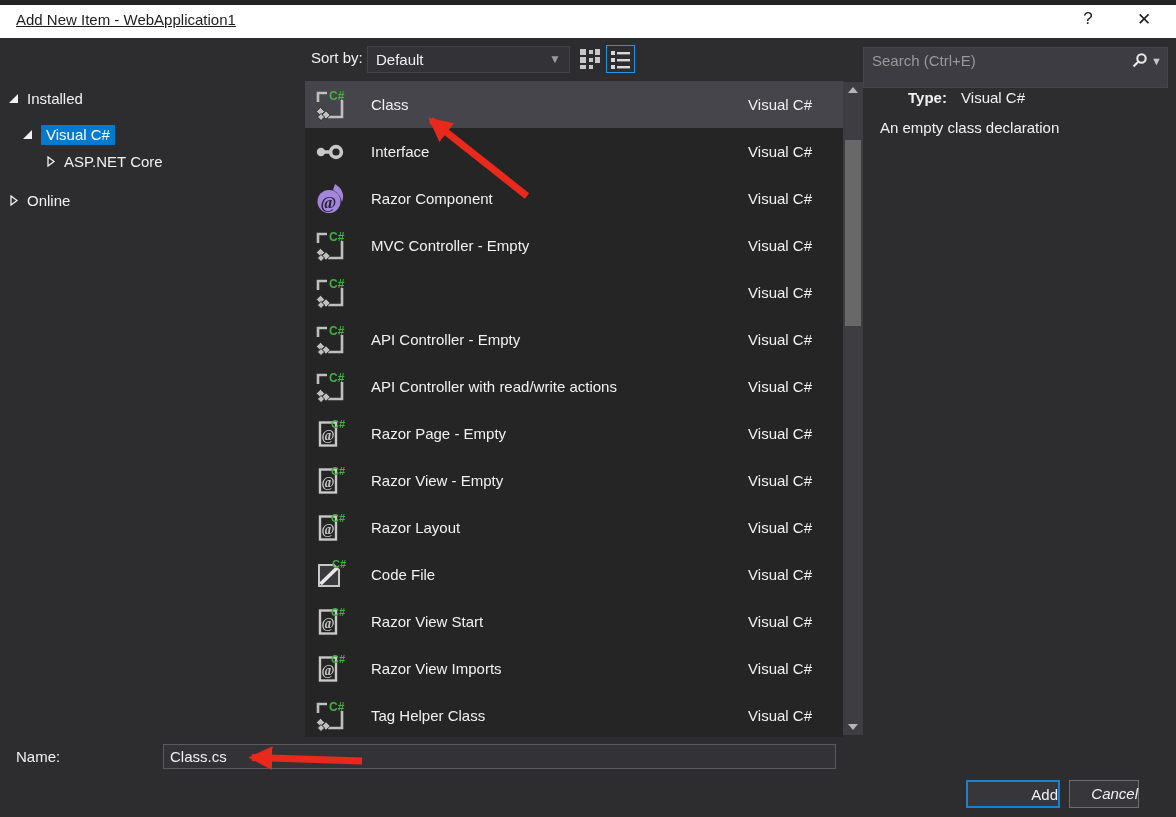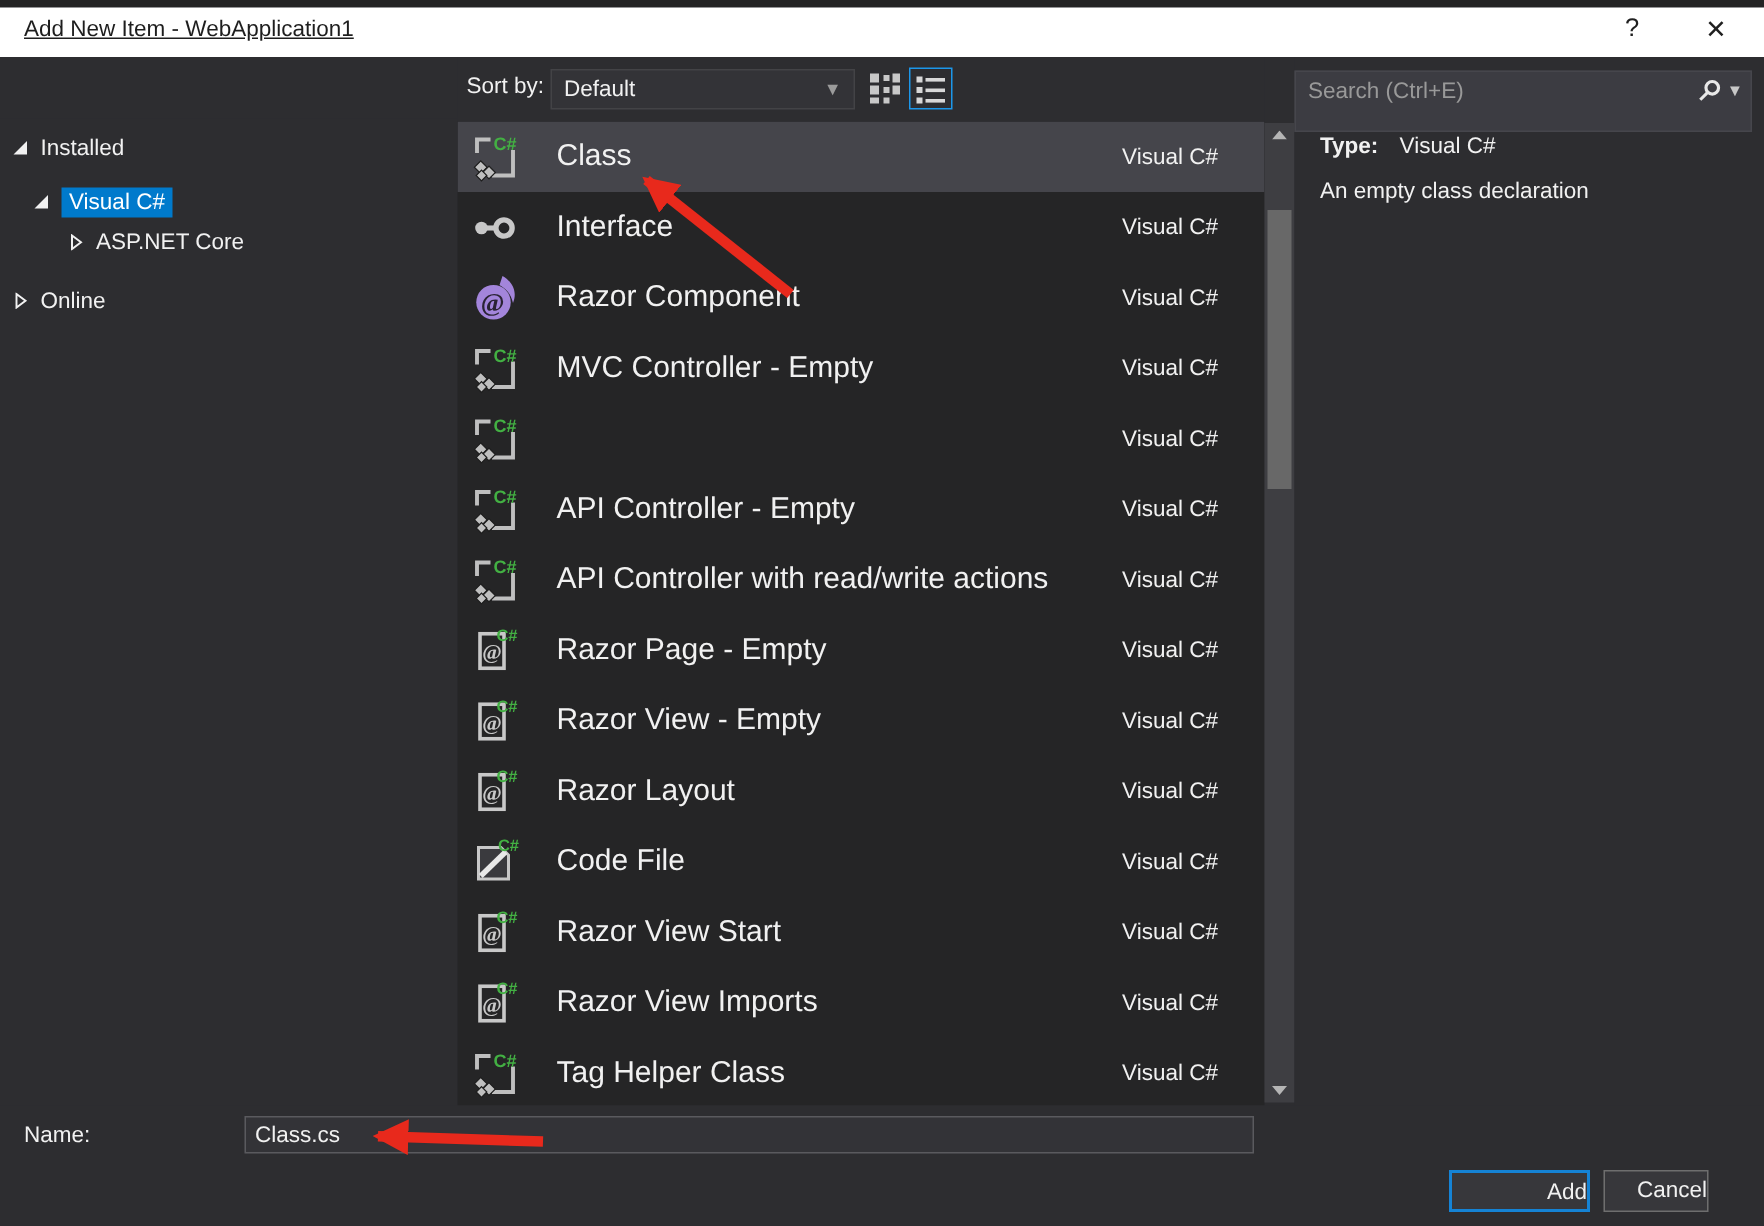--- a/index.html
+++ b/index.html
@@ -33,47 +33,47 @@
   .sort-dropdown .chev { position:absolute; right:8px; top:0; color:#9b9b9b; font-size:12px; }
   .view-btn { position:absolute; top:7px; width:26px; height:28px; display:flex; align-items:center; justify-content:center; cursor:default; }
   .vb-grid { left:272px; }
   .vb-list { left:301px; width:29px; border:1px solid #1c97ea; }
 
   .list { position:absolute; left:305px; top:43px; width:538px; height:656px; background:#252526; overflow:hidden; }
   .row { position:relative; height:47px; display:flex; align-items:center; cursor:default; }
   .row.selected { background:#45454b; }
   .row-icon { width:34px; height:34px; margin-left:8px; flex:0 0 auto; }
   .row-icon svg { display:block; }
-  .row-name { margin-left:24px; color:#f1f1f1; font-size:20px; white-space:nowrap; }
+  .row-name { margin-left:24px; color:#f1f1f1; font-size:15px; white-space:nowrap; }
   .row-lang { position:absolute; right:31px; color:#f1f1f1; font-size:15px; }
 
   
   .vscroll { position:absolute; left:843px; top:44px; width:20px; height:653px; background:#3e3e42; }
   .vs-up, .vs-down { position:absolute; left:0; width:20px; height:16px; display:flex; align-items:center; justify-content:center; }
   .vs-up { top:0; } .vs-down { bottom:0; }
   .vs-thumb { position:absolute; left:2px; top:58px; width:16px; height:186px; background:#686868; }
 
   
   .right-panel { position:absolute; left:863px; top:0; width:313px; height:699px; background:#2d2d30; }
   .search-box { position:absolute; left:0; top:9px; width:305px; height:41px; background:#3c3c42; border:1px solid #46464c; }
   .search-box input { position:absolute; left:8px; top:2px; width:250px; height:21px; background:transparent; border:none; outline:none; color:#f1f1f1; font-size:15px; font-family:"Liberation Sans", sans-serif; }
   .search-box input::placeholder { color:#999999; }
   .search-glyphs { position:absolute; right:5px; top:4px; display:flex; align-items:center; }
   .search-glyphs .chev { color:#c8c8c8; font-size:11px; margin-left:3px; }
   .type-row { position:absolute; left:17px; top:51px; font-size:15px; color:#f1f1f1; }
-  .type-row b { font-weight:bold; margin-right:10px; }
+  .type-row b { font-weight:bold; margin-right:10px;margin-left:28px; }
   .desc-row { position:absolute; left:17px; top:81px; font-size:15px; color:#f1f1f1; }
 
   
   .footer { position:absolute; left:0; top:699px; width:1176px; height:80px; background:#2d2d30; }
   .name-label { position:absolute; left:16px; top:11px; font-size:15px; color:#f1f1f1; }
   .name-input { position:absolute; left:163px; top:7px; width:673px; height:25px; background:#333337; border:1px solid #5a5a5e; color:#f1f1f1; font-size:15px; padding-left:6px; font-family:"Liberation Sans", sans-serif; outline:none; }
   .btn { position:absolute; top:43px; height:28px; background:#37373b; color:#f1f1f1; font-size:15px; text-align:right; line-height:25px; cursor:default; }
   .btn-add { left:966px; width:94px; border:2px solid #1583d5; }
-  .btn-cancel { left:1069px; width:70px; border:1px solid #6e6e6e; line-height:26px; }
+  .btn-cancel { left:1069px; width:70px; border:1px solid #6e6e6e; line-height:26px;font-style:italic; }
 
   .arrows { position:absolute; left:0; top:0; width:1176px; height:817px; pointer-events:none; z-index:50; }
 </style>
 </head>
 <body>
 
 <div class="top-strip"></div>
 
 <div class="titlebar">
   <span class="win-title">Add New Item - WebApplication1</span>

